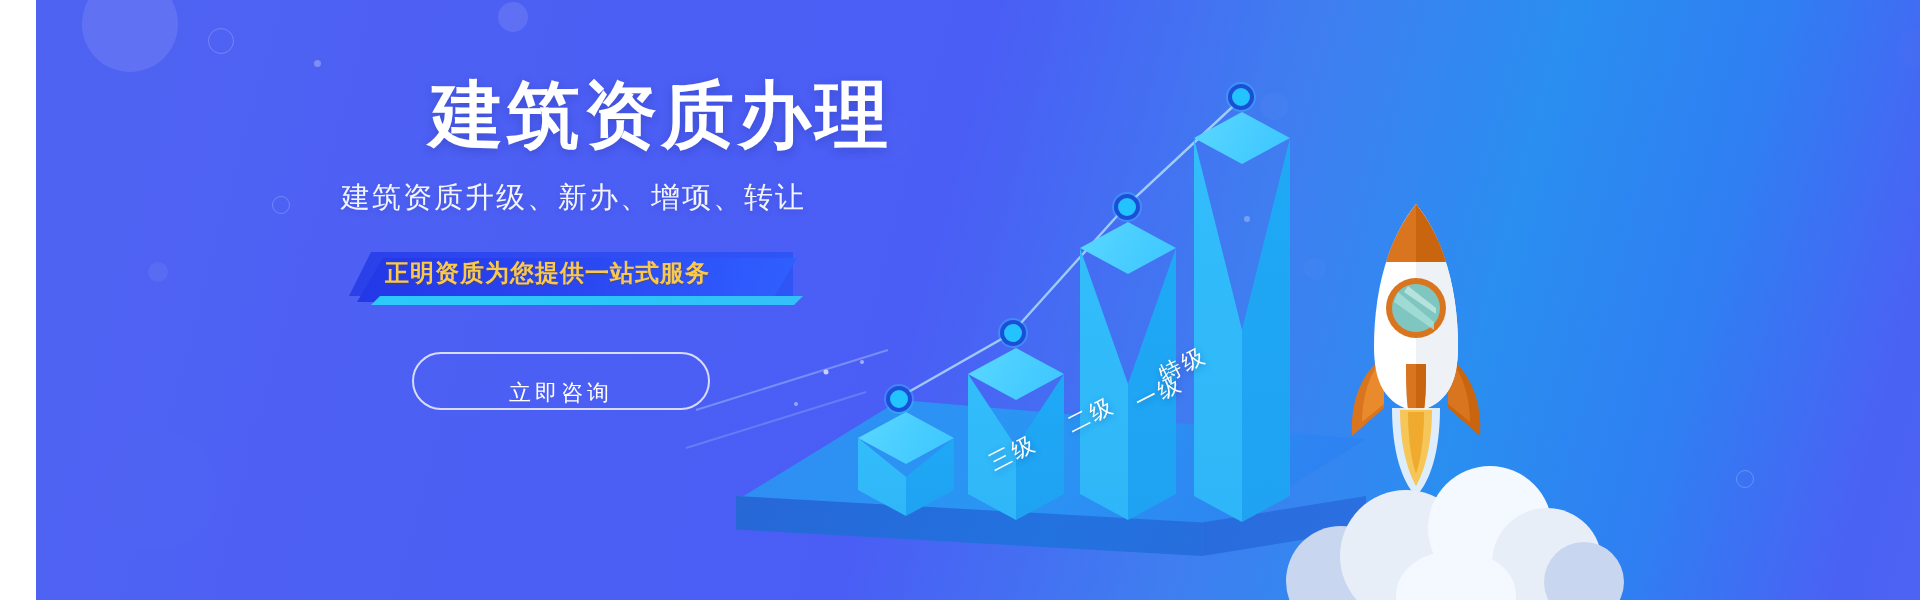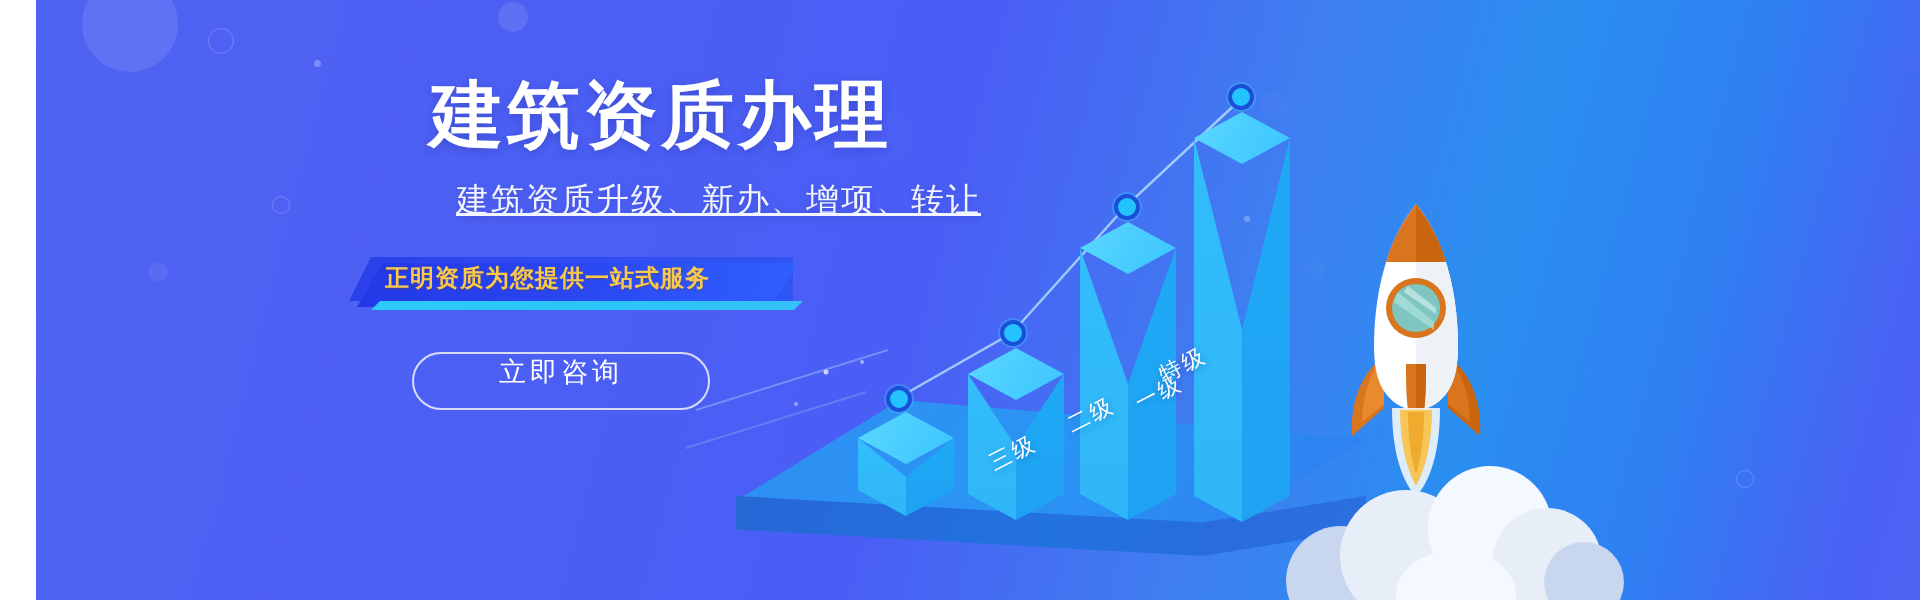--- a/index.html
+++ b/index.html
@@ -33,27 +33,26 @@
     font-weight:bold;
     color:#ffffff;
     letter-spacing:4px;
     line-height:1.0;
     text-align:center;
     text-shadow:0 3px 10px rgba(30,40,140,0.30);
     white-space:nowrap;
   }
   .subhead {
     margin-top:27px;
-    font-size:33px;
+    font-size:29px;
     color:#f2f5ff;
     letter-spacing:2px;
-    text-align:right;
+    text-align:left;
     white-space:nowrap;
     text-shadow:0 2px 6px rgba(30,40,140,0.22);
-    text-decoration:underline;
   }
 
   
   .badge-wrap {
     position:relative;
     margin-top:34px;
     height:52px;
     width:100%;
   }
   .badge-shape {
@@ -91,23 +90,23 @@
     white-space:nowrap;
   }
 
   
   .cta {
     position:absolute;
     left:376px; top:352px;
     width:298px; height:58px;
     border:2px solid rgba(255,255,255,0.78);
     border-radius:29px;
-    display:flex; align-items:flex-start; justify-content:center;
+    display:flex; align-items:flex-end; justify-content:center;
     color:#ffffff;
-    font-size:27px;
+    font-size:22px;
     letter-spacing:4px;
     background:transparent;
     cursor:pointer;
   }
 
   
   .scene {
     position:absolute;
     left:640px; top:0;
     width:780px; height:600px;

